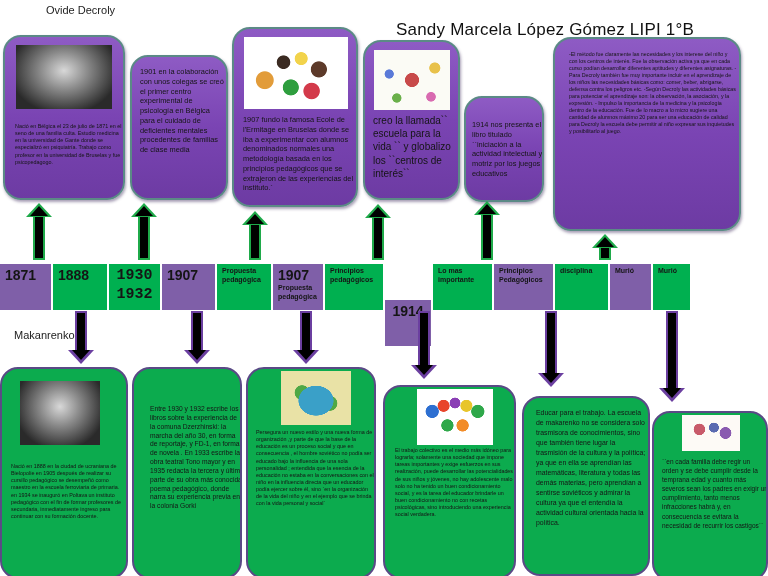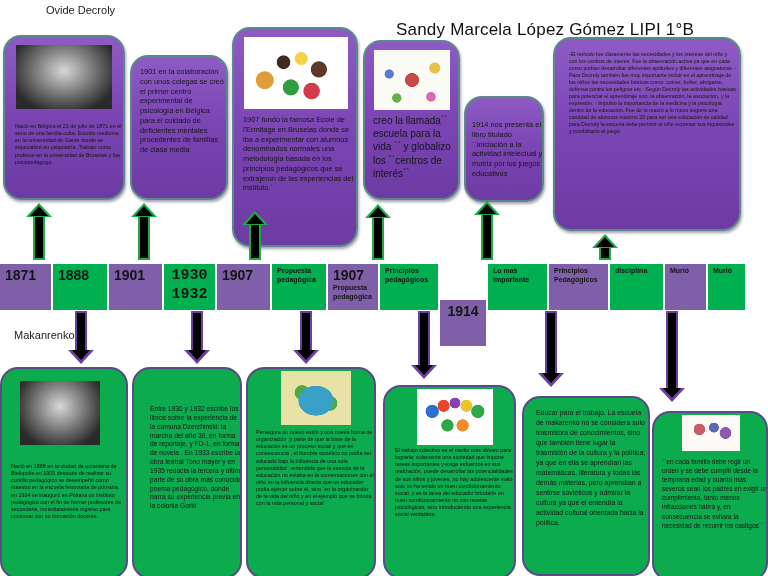--- a/index.html
+++ b/index.html
@@ -78,21 +78,21 @@
 
 <div class="box box-top" style="left:3px; top:35px; width:122px; height:165px;">
   <div class="img-ph photo-bw" style="left:11px; top:8px; width:96px; height:64px;"></div>
   <div class="abs box-text t-small" style="left:10px; top:86px; width:108px;">Nació en Bélgica el 23 de julio de 1871 en el seno de una familia culta. Estudio medicina en la universidad de Gante donde se especializó en psiquiatría. Trabajo como profesor en la universidad de Bruselas y fue psicopedagogo.</div>
 </div>
 
 <div class="box box-top" style="left:130px; top:55px; width:98px; height:145px;">
   <div class="abs box-text t-med" style="left:8px; top:10px; width:86px;">1901 en la colaboración con unos colegas se creó el primer centro experimental de psicología en Bélgica para el cuidado de deficientes mentales procedentes de familias de clase media</div>
 </div>
 
-<div class="box box-top" style="left:232px; top:27px; width:126px; height:220px;">
+<div class="box box-top" style="left:232px; top:27px; width:126px; height:180px;">
   <div class="img-ph kids" style="left:10px; top:8px; width:104px; height:72px;"></div>
   <div class="abs box-text t-med" style="left:9px; top:86px; width:114px;">1907 fundo la famosa Ecole de l'Ermitage en Bruselas donde se iba a experimentar con alumnos denominados normales una metodología basada en los principios pedagógicos que se extrajeron de las experiencias del instituto.´</div>
 </div>
 
 <div class="box box-top" style="left:363px; top:40px; width:97px; height:160px;">
   <div class="img-ph drawing" style="left:9px; top:8px; width:76px; height:60px;"></div>
   <div class="abs box-text t-big" style="left:8px; top:72px; width:84px;">creo la llamada`` escuela para la vida `` y globalizo los ``centros de interés``</div>
 </div>
 
 <div class="box box-top" style="left:464px; top:96px; width:80px; height:106px;">
@@ -128,23 +128,20 @@
     <div class="shaft" style="height:13px;"></div>
   </div>
 
 <div class="timeline">
   <div class="seg purple" style="width:51px;">
       <div class="year">1871</div>
     </div>
   <div class="seg green" style="width:54px;">
       <div class="year">1888</div>
     </div>
-  <div class="seg purple" style="width:53px;">
-      <div class="year">1901</div>
-    </div>
   <div class="seg green" style="width:51px; text-align:center;font-family:Liberation Mono, monospace;">
       <div class="year-lg">1930</div>
       <div class="year-lg">1932</div>
     </div>
   <div class="seg purple" style="width:53px;">
       <div class="year">1907</div>
     </div>
   <div class="seg green" style="width:54px;">
       <div class="small">Propuesta pedagógica</div>
     </div>

